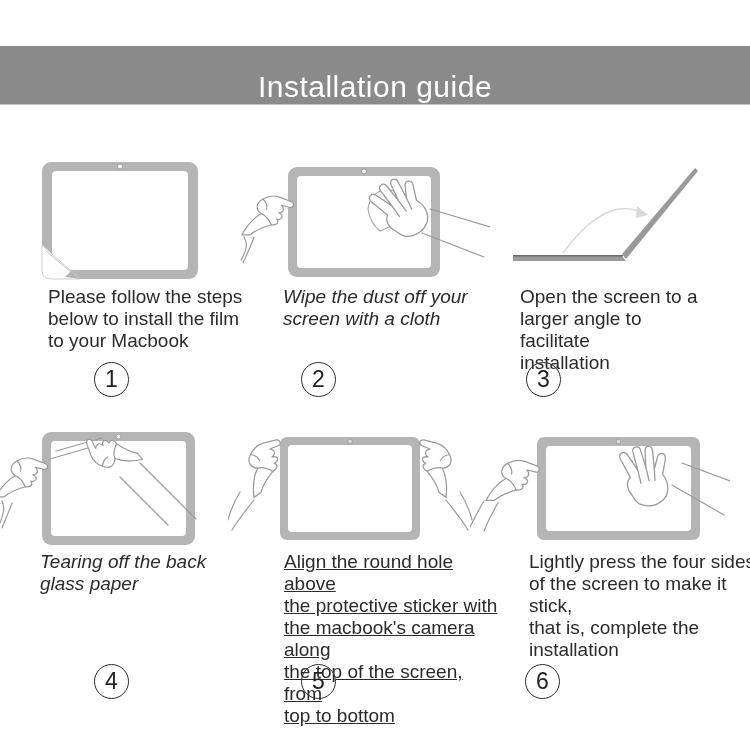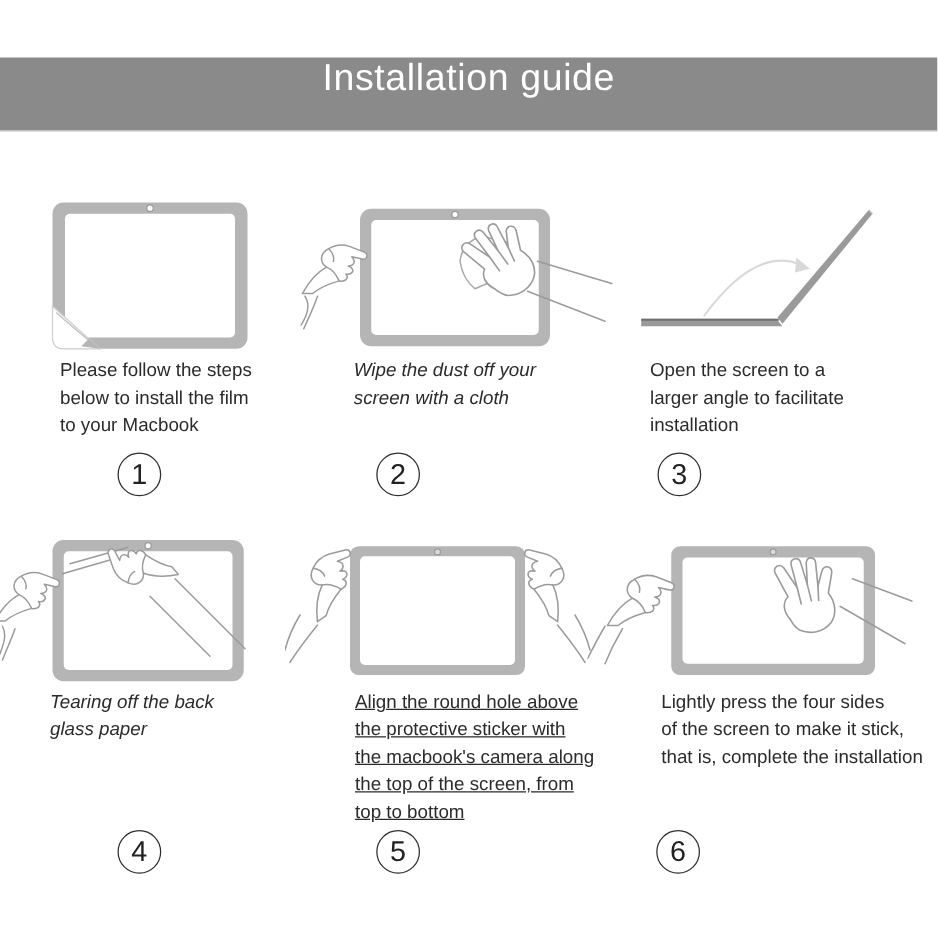--- a/index.html
+++ b/index.html
@@ -3,28 +3,28 @@
 <meta charset="utf-8">
 <style>
   html,body{margin:0;padding:0;}
   .page{
     position:relative;width:750px;height:750px;background:#ffffff;
     font-family:"Liberation Sans", sans-serif;overflow:hidden;
   }
   .banner{
     position:absolute;left:0;top:46px;width:750px;height:58px;
     background:#8a8a8a;border-bottom:1px solid #c4c4c4;
-    display:flex;align-items:flex-start;justify-content:center;
+    display:flex;align-items:flex-end;justify-content:center;
   }
   .banner-title{
     color:#ffffff;font-size:30px;letter-spacing:0.5px;
   }
   .step{display:contents;}
   .caption{
-    position:absolute;font-size:15px;line-height:22px;color:#2b2b2b;
+    position:absolute;font-size:19px;line-height:22px;color:#2b2b2b;
     white-space:pre-line;text-align:left;
   }
   #cap1{left:48px;top:286px;width:195px;}
   #cap2{left:283px;top:286px;width:195px;font-style:italic;}
   #cap3{left:520px;top:286px;width:195px;}
   #cap4{left:40px;top:551px;width:205px;font-style:italic;}
   #cap5{left:284px;top:551px;width:215px;text-decoration:underline;}
   #cap6{left:529px;top:551px;width:235px;}
   .num{
     position:absolute;width:35px;height:35px;box-sizing:border-box;

